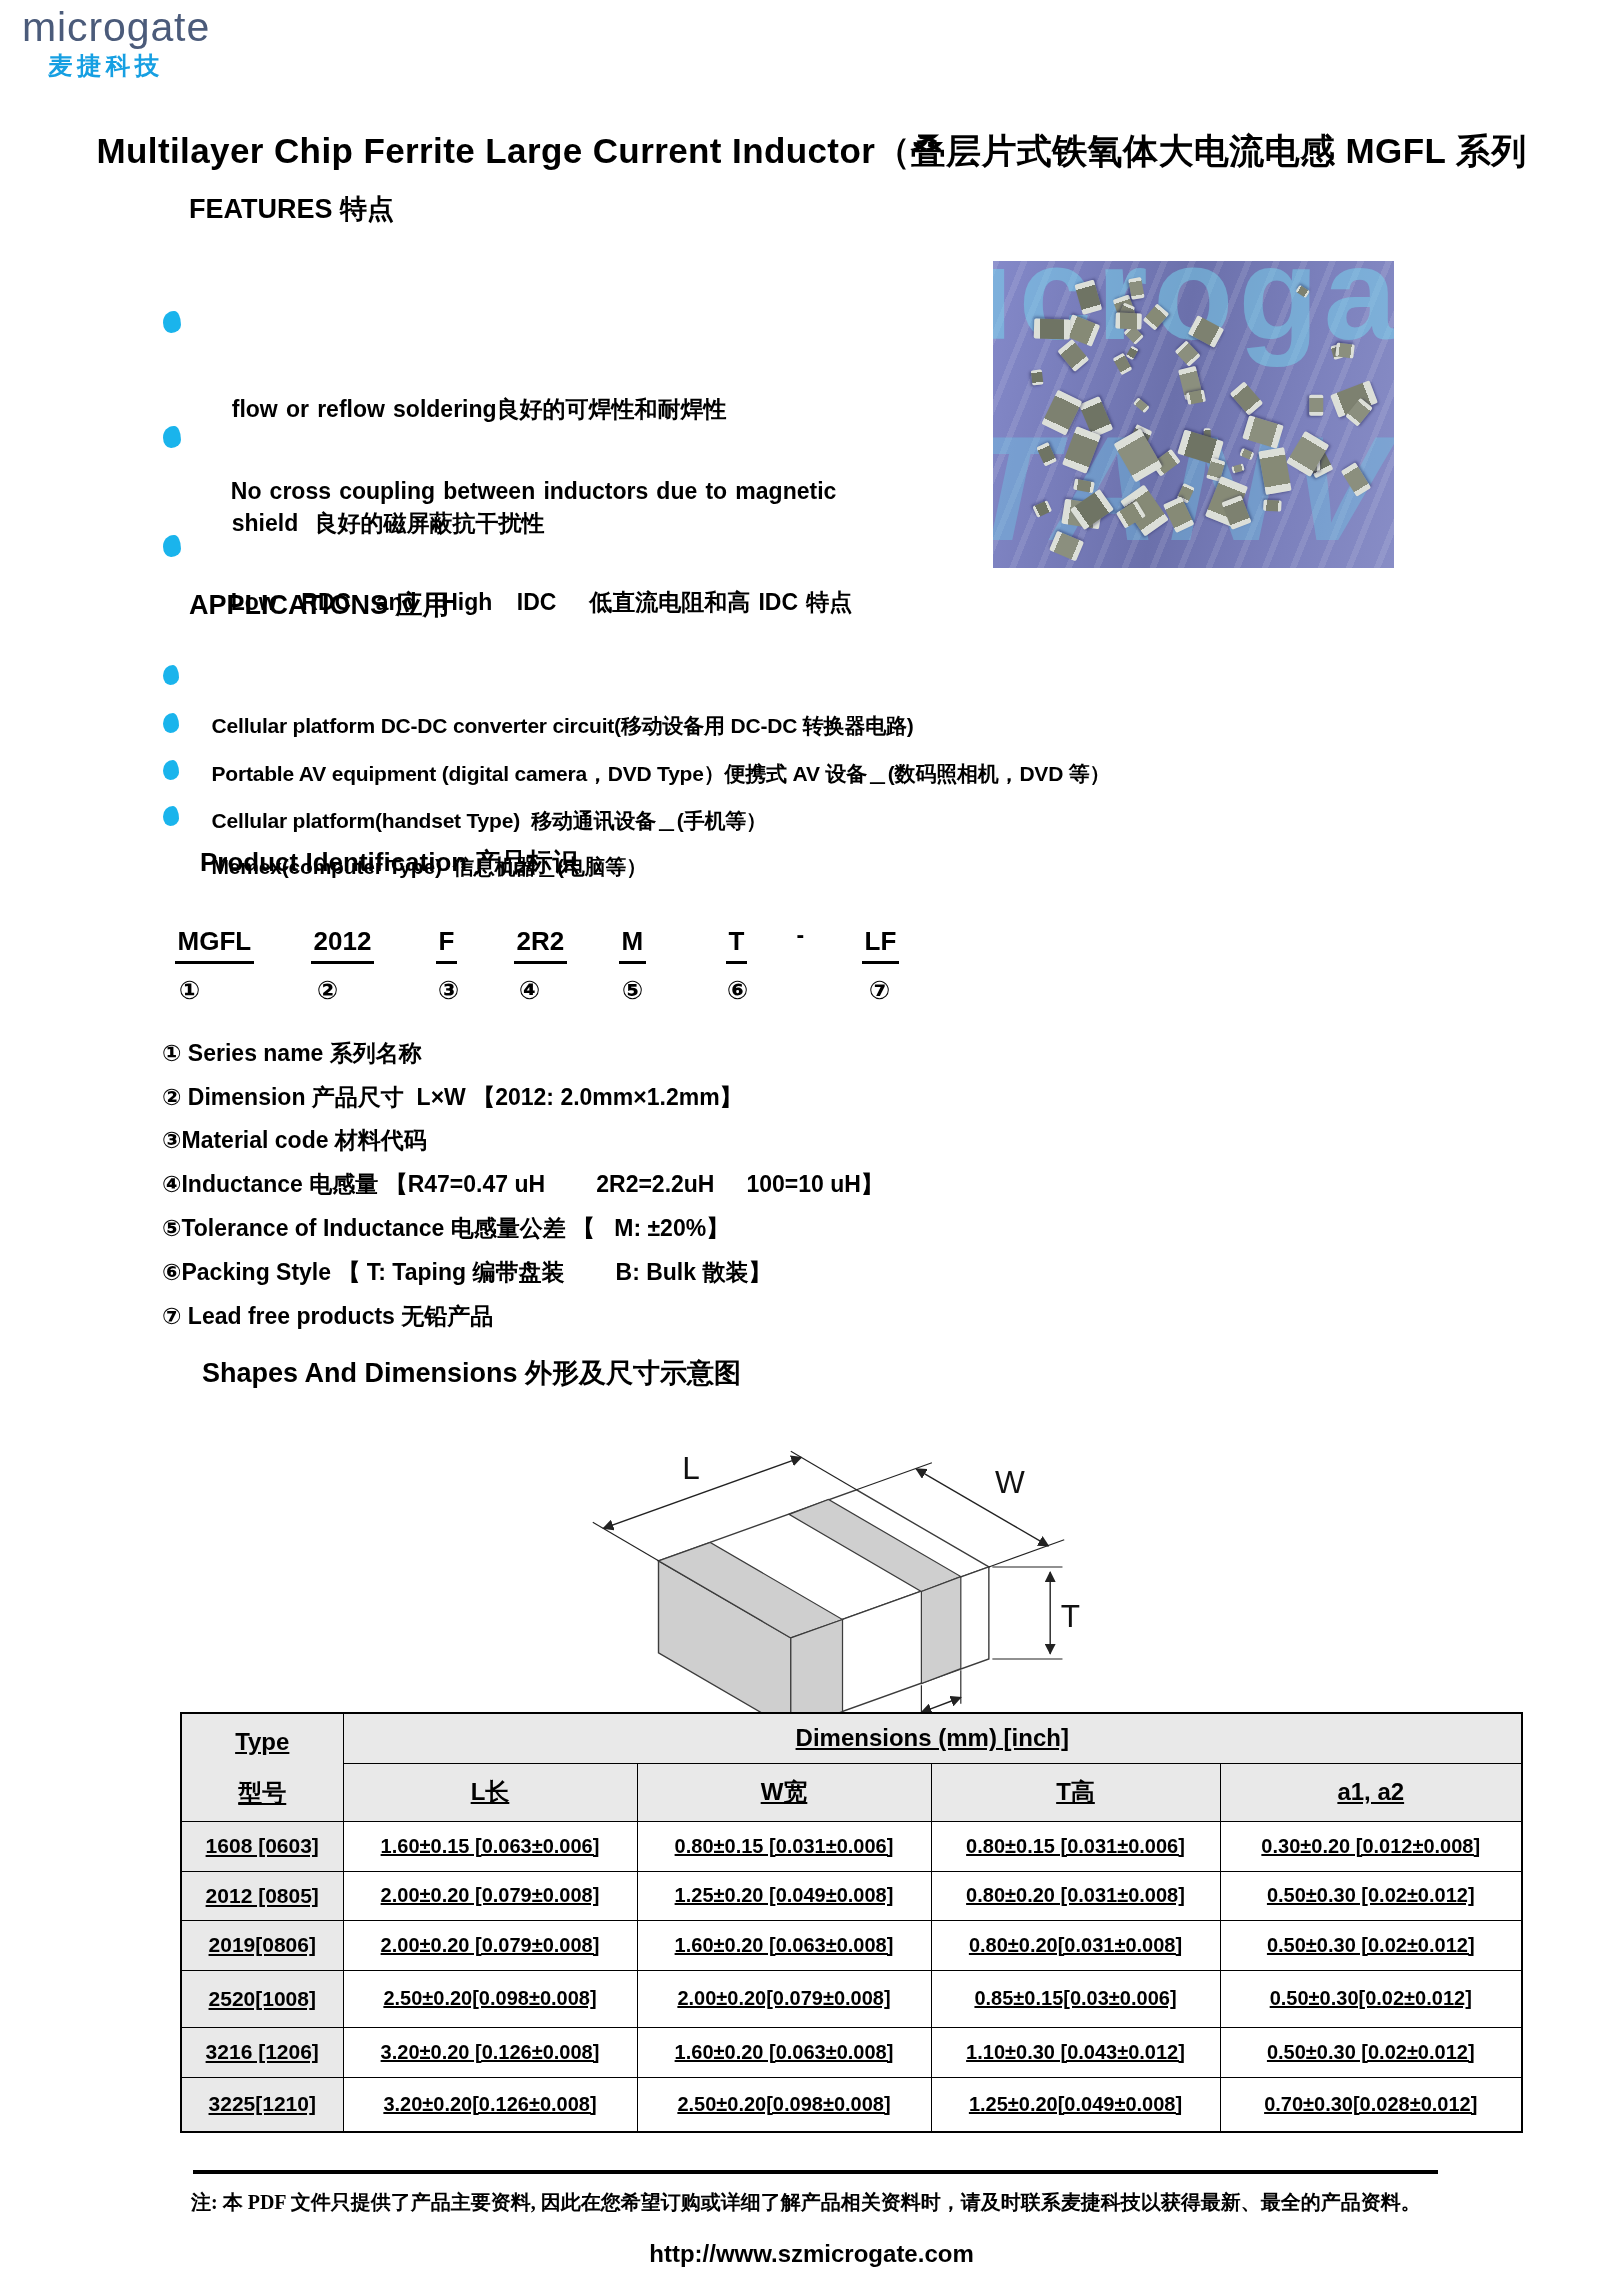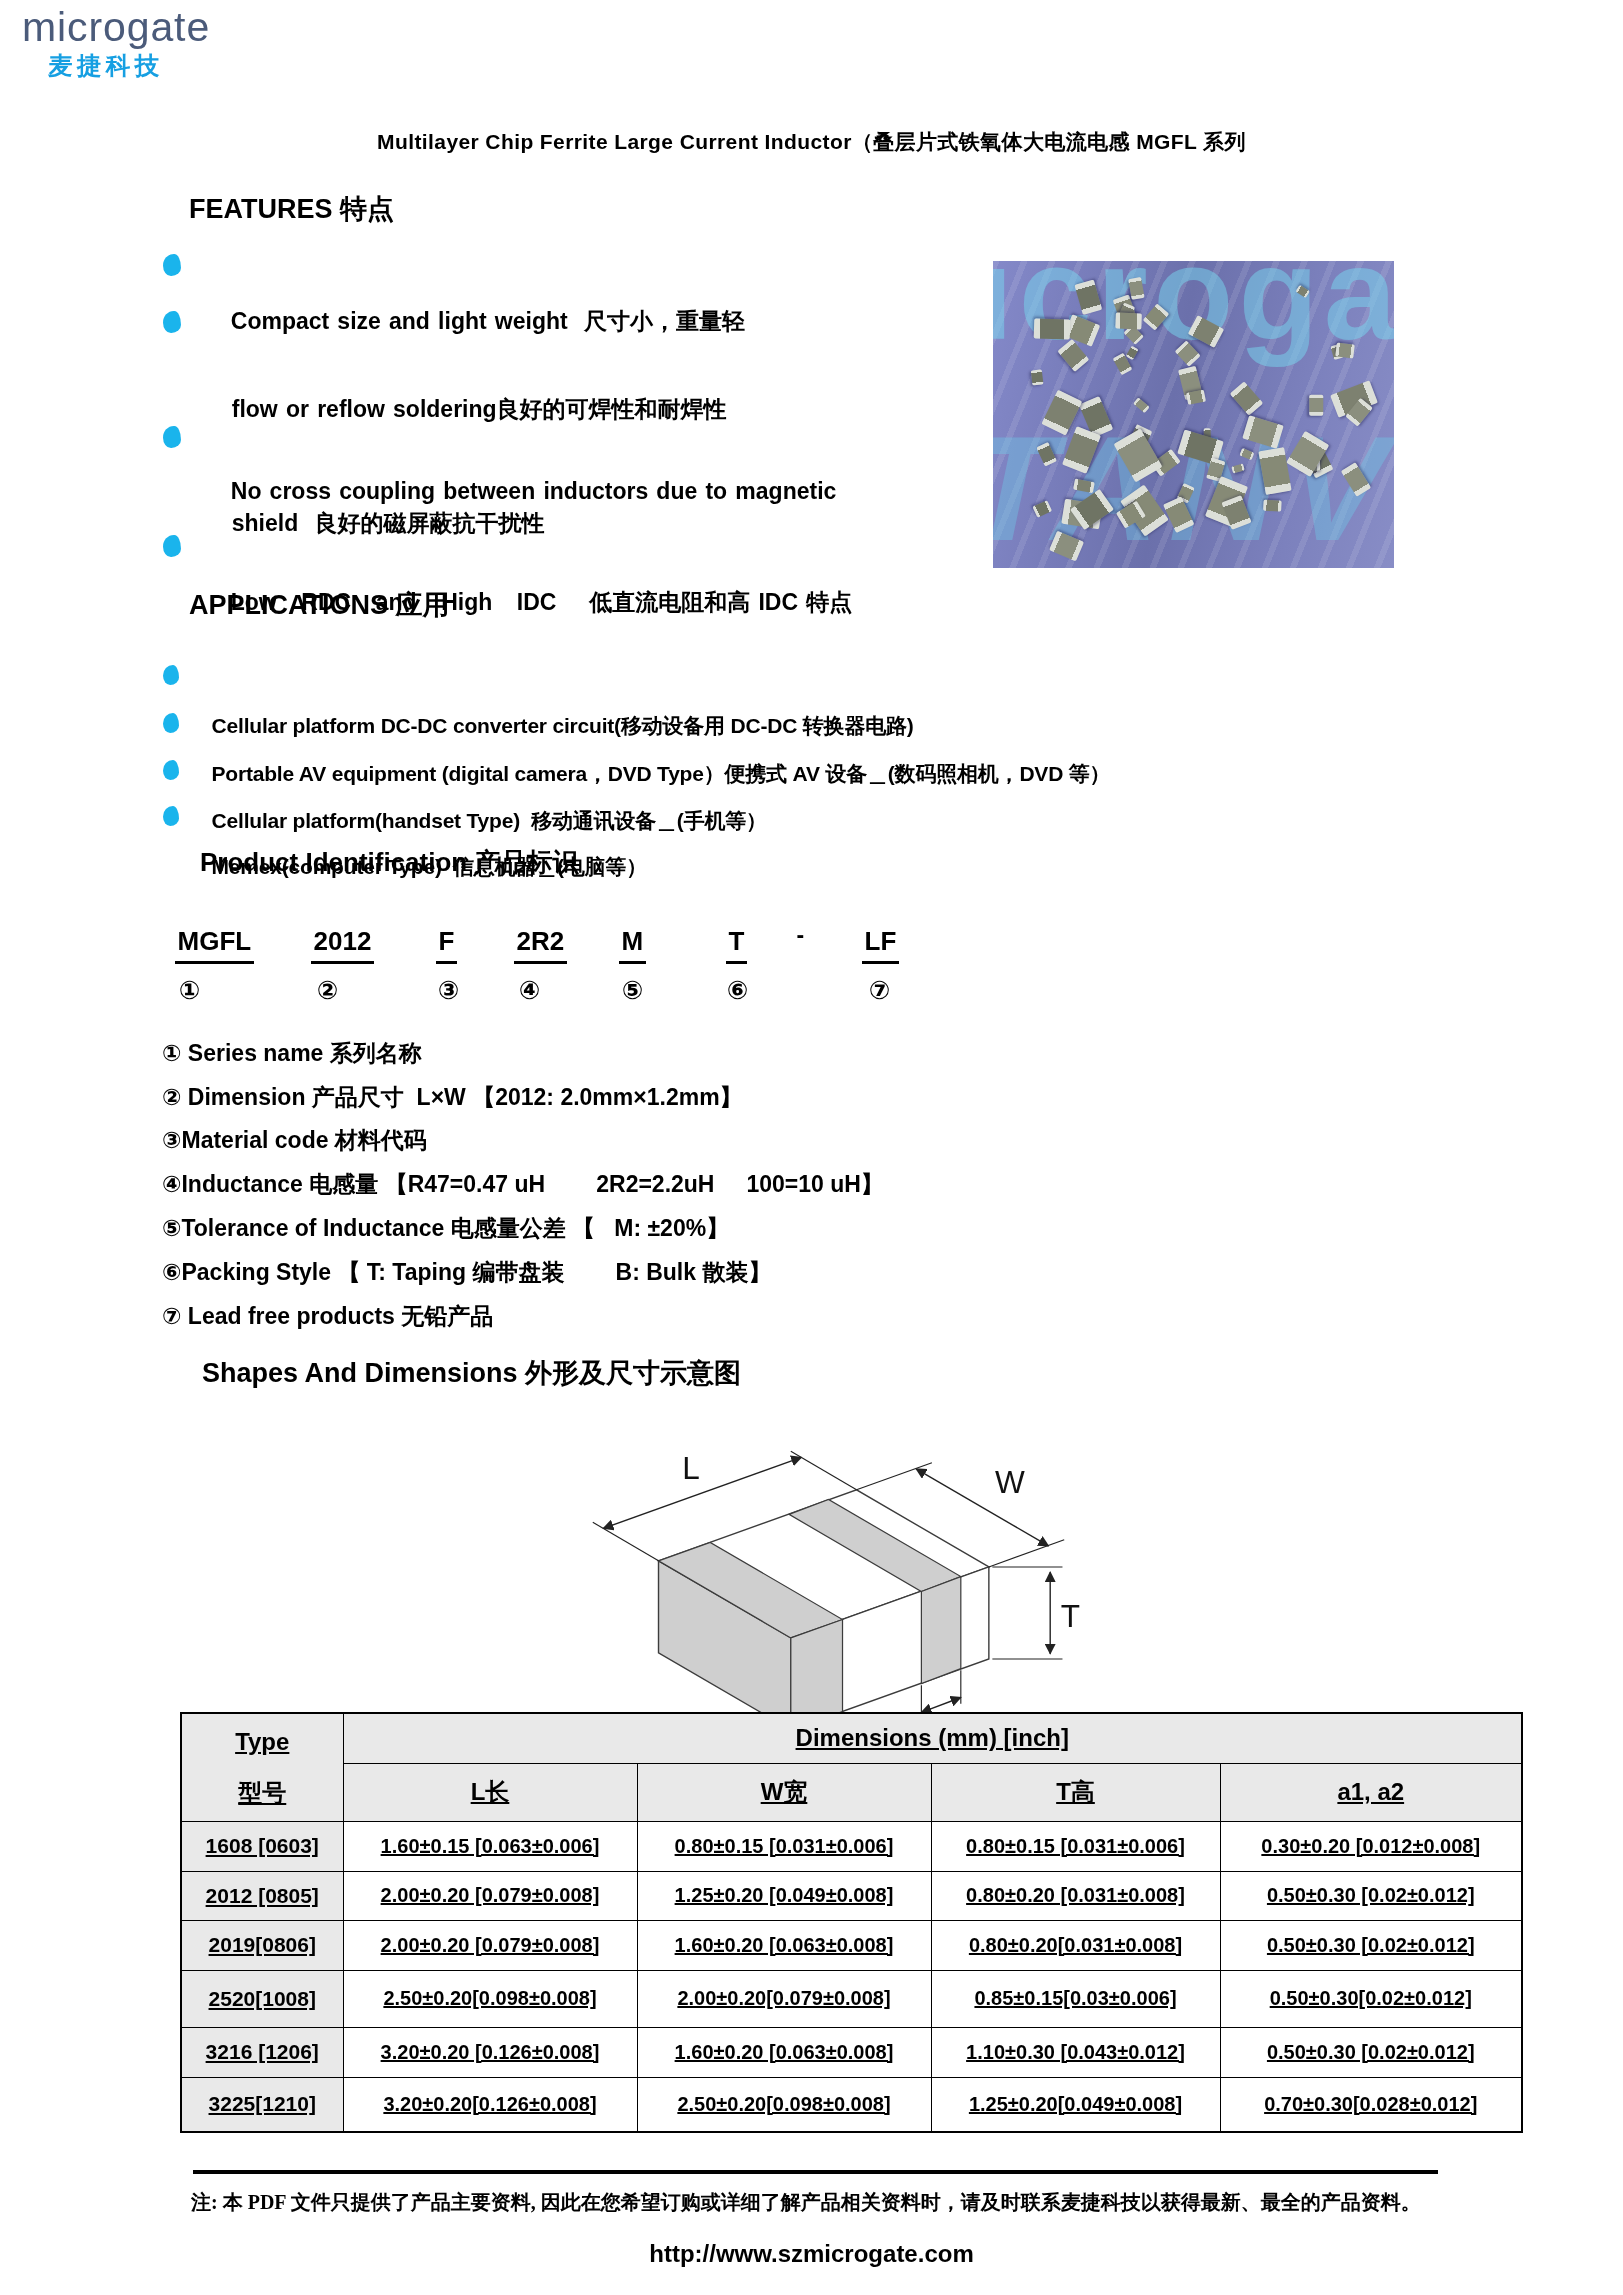--- a/index.html
+++ b/index.html
@@ -7,21 +7,21 @@
         font-family:"Liberation Sans","DejaVu Sans",sans-serif;color:#000;}
 
   
   .logo-en{position:absolute;left:22px;top:3.5px;font-size:41px;font-weight:normal;
            color:#4b5b7a;letter-spacing:0.9px;}
   .logo-cn{position:absolute;left:48px;top:49px;font-size:24.5px;font-weight:bold;
            color:#169fe2;letter-spacing:4.4px;}
 
   
   .doc-title{position:absolute;left:0;top:128px;width:100%;text-align:center;
-             font-size:21px;font-weight:bold;letter-spacing:0.4px;white-space:pre;}
+             font-size:35px;font-weight:bold;letter-spacing:0.4px;white-space:pre;}
   .sec-head{position:absolute;font-size:27px;font-weight:bold;}
 
   
   .feat-line{position:absolute;left:163px;font-size:23px;font-weight:bold;
              white-space:pre;word-spacing:1.8px;}
   .feat-line .txt{margin-left:35px;display:inline-block;}
   .feat-line.cont .txt{margin-left:36px;}
   .bullet{position:absolute;left:0;top:1.8px;width:17.5px;height:22px;background:#1ab4ec;
           border-radius:62% 38% 55% 45% / 52% 62% 38% 48%;}
   .bullet.small{width:16px;height:20px;top:0.9px;}
@@ -79,23 +79,20 @@
 
 <div id="page">
 
   <div class="logo-en">microgate</div>
   <div class="logo-cn">麦捷科技</div>
 
   <div class="doc-title">Multilayer Chip Ferrite Large Current Inductor（叠层片式铁氧体大电流电感 MGFL 系列</div>
 
   <div class="sec-head" style="left:189px;top:191px;">FEATURES  特点</div>
 
-  <div class="feat-line" style="top:252px;">
-    <span class="bullet"></span>
-    <span class="txt">Compact size and light weight  尺寸小，重量轻</span></div>
   <div class="feat-line" style="top:309px;">
     <span class="bullet"></span>
     </div>
   <div class="feat-line cont" style="top:367px;">
     <span class="txt">flow or reflow soldering良好的可焊性和耐焊性</span></div>
   <div class="feat-line" style="top:424px;">
     <span class="bullet"></span>
     <span class="txt">No cross coupling between inductors due to magnetic</span></div>
   <div class="feat-line cont" style="top:481px;">
     <span class="txt">shield  良好的磁屏蔽抗干扰性</span></div>

